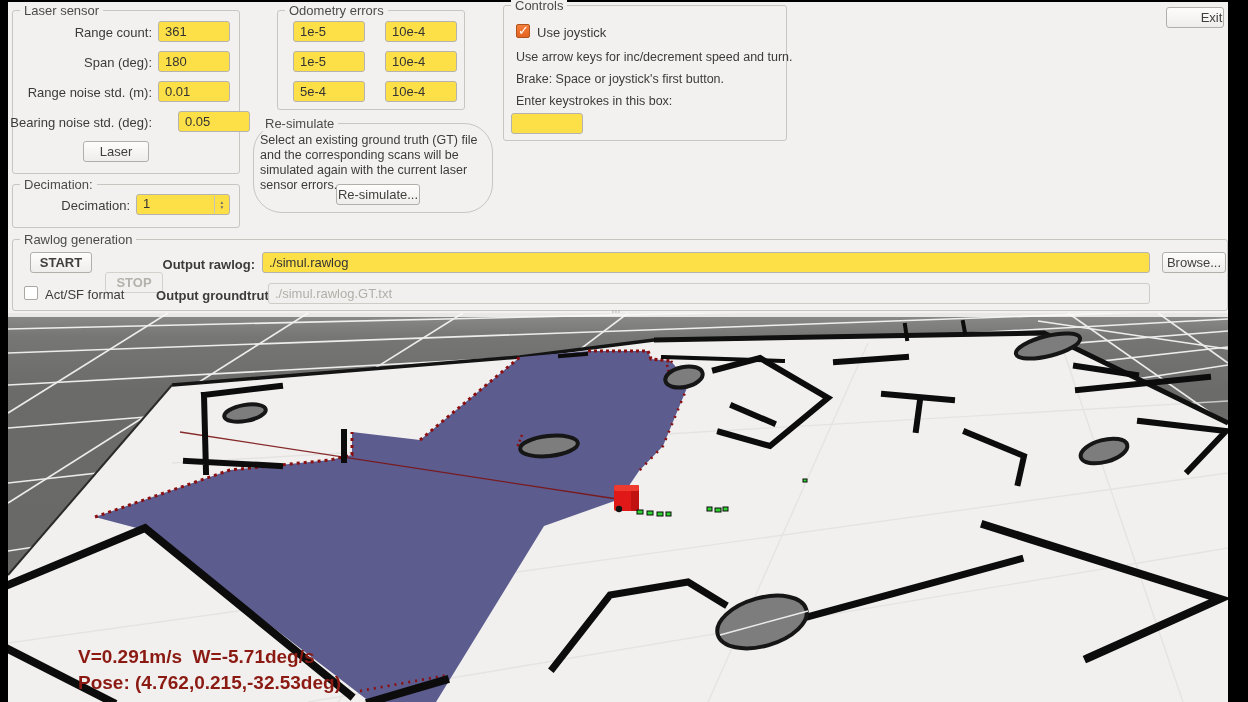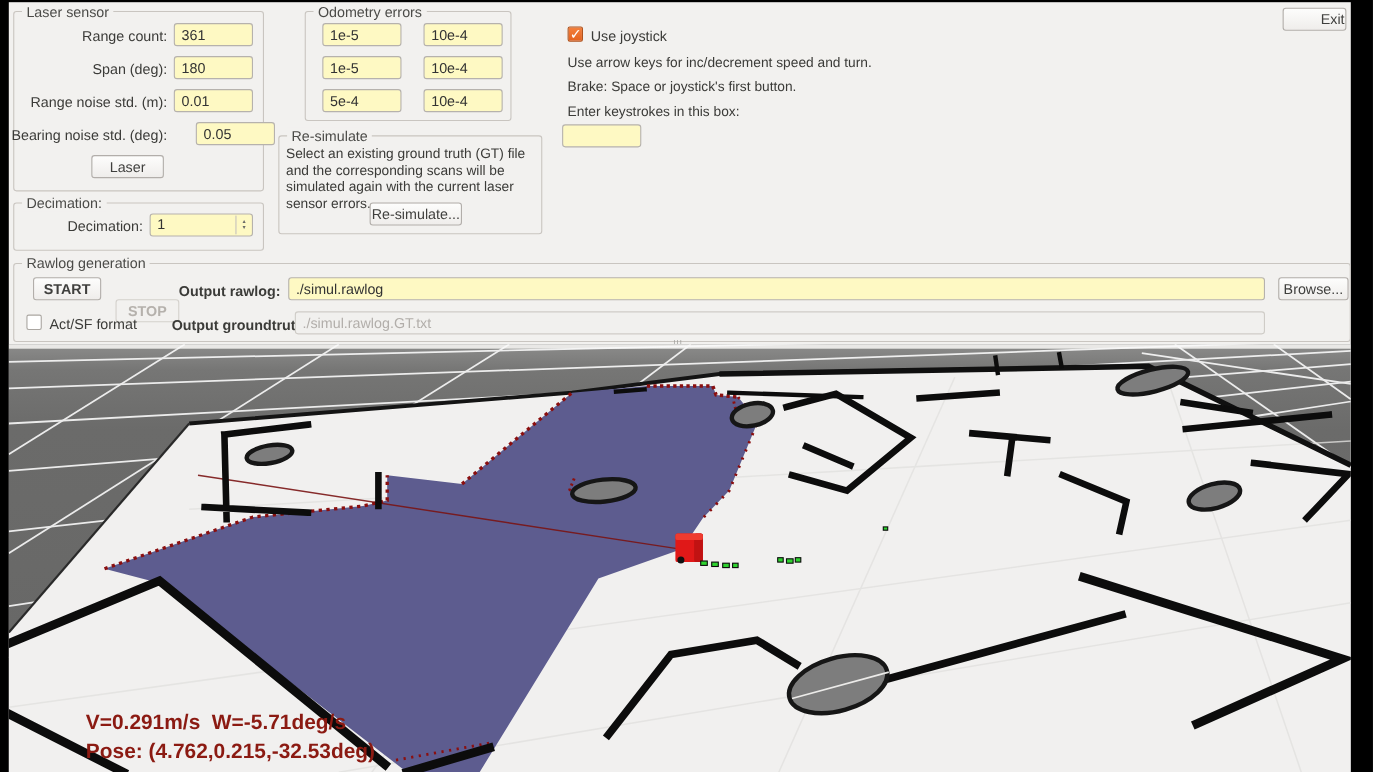--- a/index.html
+++ b/index.html
@@ -2,21 +2,21 @@
 <html><head>
 <meta charset="utf-8">
 <style>
   html,body{margin:0;padding:0;background:#000;width:1248px;height:702px;overflow:hidden;
     font-family:"Liberation Sans","DejaVu Sans",sans-serif;}
   .app{position:absolute;left:8px;top:2px;width:1220px;height:700px;background:#f2f1ef;}
   .groupbox{position:absolute;border:1px solid #c9c5c0;border-radius:3px;}
   .gb-label{position:absolute;top:-8px;left:7px;background:#f2f1ef;padding:0 4px;font-size:13px;color:#4b4b48;white-space:nowrap;}
   .lbl{position:absolute;font-size:13px;color:#3b3b38;white-space:nowrap;}
   .lbl-r{text-align:right;}
-  .inp{position:absolute;box-sizing:border-box;background:#fef9c3;border:1px solid #b6b2ad;border-radius:3px;
+  .inp{position:absolute;box-sizing:border-box;background:#fde047;border:1px solid #b6b2ad;border-radius:3px;
     font-family:"Liberation Sans",sans-serif;font-size:13px;color:#333;padding:1px 6px;height:21px;}
   .inp:disabled,.inp.disabled{background:#f1f0ee;border-color:#cfccc7;color:#b2aeaa;}
   .btn{position:absolute;box-sizing:border-box;background:linear-gradient(#fdfdfc,#efedeb);
     border:1px solid #b2aeaa;border-radius:3px;font-family:"Liberation Sans",sans-serif;
     font-size:13px;color:#3f3f3d;text-align:center;padding:0;line-height:19px;height:21px;cursor:pointer;}
   .btn.bold{font-weight:bold;}
   .btn:disabled,.btn.disabled{background:#f2f1ef;border-color:#d4d1cc;color:#b5b1ac;margin-top:20px;}
   .chk{position:absolute;width:14px;height:14px;box-sizing:border-box;background:#fff;border:1px solid #aaa6a1;border-radius:2px;}
   .chk.on{background:linear-gradient(#f4803c,#e4621f);border-color:#b0521c;}
   .chk .mark{position:absolute;left:1px;top:-2px;color:#fff;font-size:13px;font-weight:bold;}
@@ -57,26 +57,29 @@
   <div class="groupbox" style="left:269px;top:8px;width:186px;height:98px;">
     <span class="gb-label">Odometry errors</span>
   </div>
   <input class="inp" style="left: 285px; top: 19px; width: 72px;" value="1e-5">
   <input class="inp" style="left: 377px; top: 19px; width: 72px;" value="10e-4">
   <input class="inp" style="left: 285px; top: 49px; width: 72px;" value="1e-5">
   <input class="inp" style="left: 377px; top: 49px; width: 72px;" value="10e-4">
   <input class="inp" style="left: 285px; top: 79px; width: 72px;" value="5e-4">
   <input class="inp" style="left: 377px; top: 79px; width: 72px;" value="10e-4">
 
-  <div class="groupbox" style="left:245px;top:121px;width:238px;height:88px;">
+  <div class="groupbox" style="left:245px;top:121px;width:238px;height:88px;border-radius:29px;">
     <span class="gb-label">Re-simulate</span>
     <div style="position:absolute;left:6px;top:9px;width:226px;font-size:12.5px;line-height:15px;color:#3b3b38;">Select an existing ground truth (GT) file and the corresponding scans will be simulated again with the current laser sensor errors.</div>
     <button class="btn" style="left:82px;top:60px;width:84px;">Re-simulate...</button>
   </div>
 
+  <div class="groupbox" style="left:495px;top:3px;width:282px;height:134px;">
+    <span class="gb-label">Controls</span>
+  </div>
   <span class="chk on" style="left:508px;top:22px;">
     <span class="mark">✓</span>
   </span>
   <div class="lbl" style="left:529px;top:23px;">Use joystick</div>
   <div class="lbl" style="left:508px;top:48px;font-size:12.5px;">Use arrow keys for inc/decrement speed and turn.</div>
   <div class="lbl" style="left:508px;top:70px;font-size:12.5px;">Brake: Space or joystick's first button.</div>
   <div class="lbl" style="left:508px;top:92px;font-size:12.5px;">Enter keystrokes in this box:</div>
   <input class="inp" style="left: 503px; top: 111px; width: 72px;" value="">
 
   <button class="btn" style="left:1158px;top:5px;width:58px;padding-left:33px;">Exit</button>

